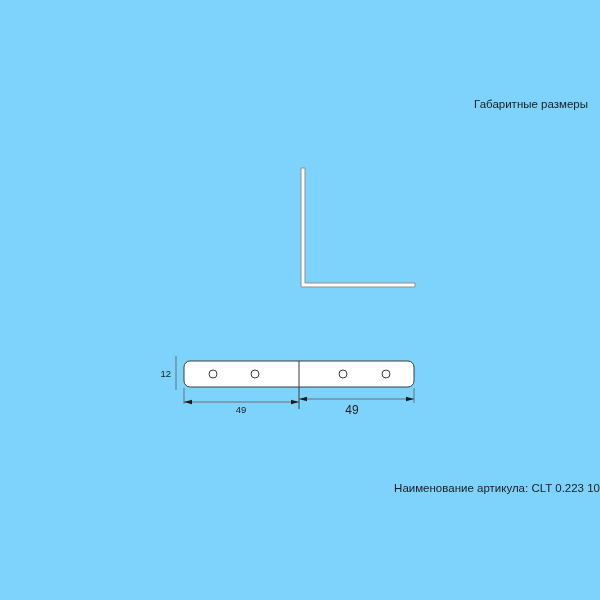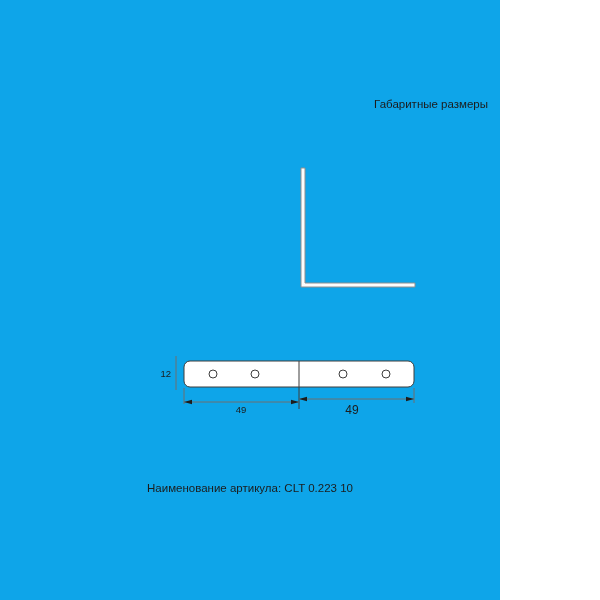--- a/index.html
+++ b/index.html
@@ -3,40 +3,40 @@
 <meta charset="utf-8">
 <style>
   html, body {
     margin: 0;
     padding: 0;
     background: #ffffff;
     font-family: "Liberation Sans", sans-serif;
   }
   .canvas {
     position: relative;
-    width: 500px;
+    width: 600px;
     height: 600px;
-    background: #0ea5e9;
+    background: #7dd3fc;
     overflow: hidden;
   }
   .page-title {
     position: absolute;
     top: 98px;
     right: 12px;
     font-size: 11.5px;
     line-height: 13px;
     color: #1c1c1c;
     white-space: nowrap;
   }
   .article-line {
     position: absolute;
     top: 482px;
     left: 0;
     right: 0;
-    text-align: center;
+    text-align: right;
     font-size: 11.5px;
     line-height: 13px;
     color: #1c1c1c;
     white-space: nowrap;
   }
   svg.drawing {
     position: absolute;
     top: 0;
     left: 0;
   }

